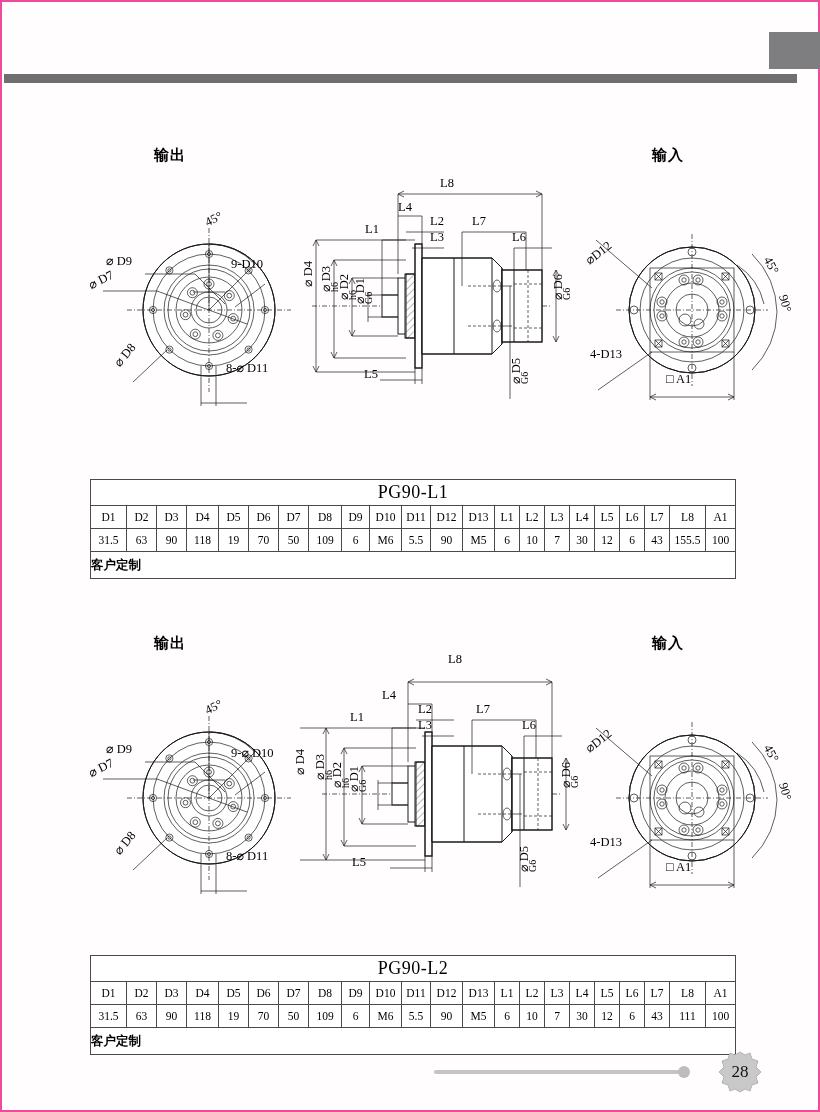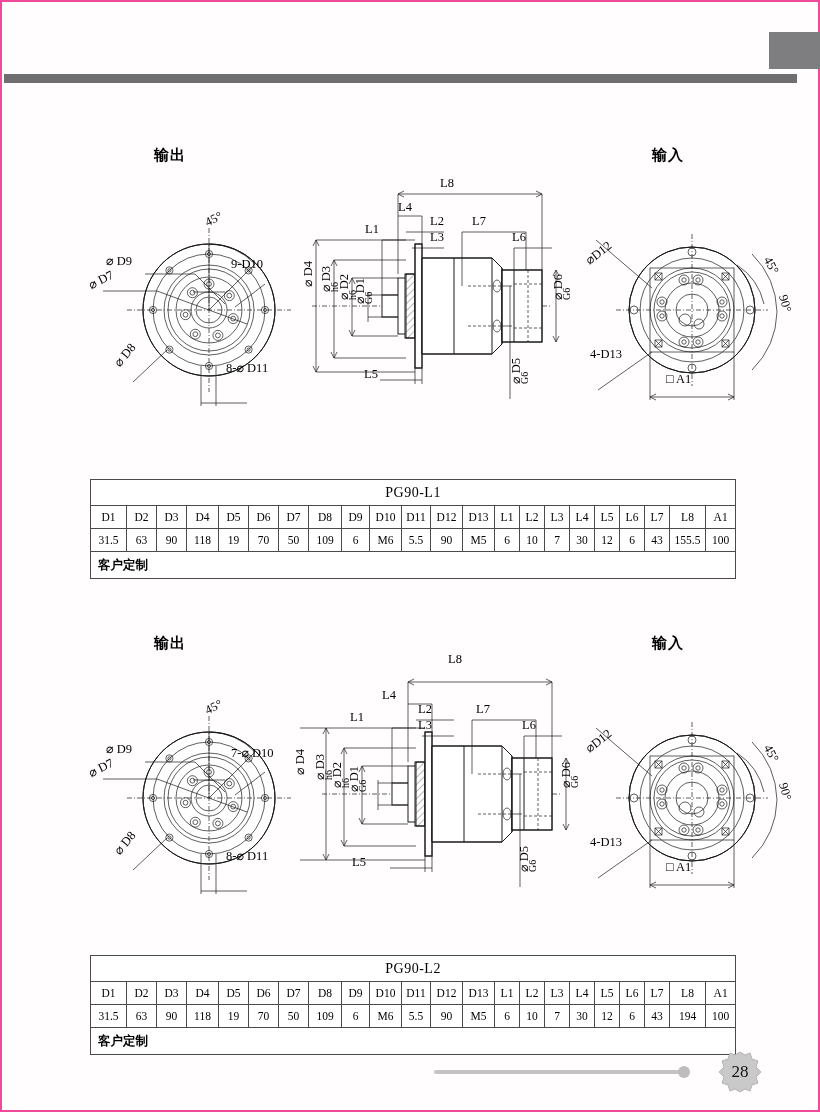--- a/index.html
+++ b/index.html
@@ -59,25 +59,25 @@
   .tbl td,.tbl th{
     border:1px solid #4a4a4a;
     text-align:center;
     font-weight:normal;
     font-size:11px;
     padding:0;
     height:22px;
     line-height:22px;
     overflow:hidden;
   }
-  .tbl .title{ font-size:14px; height:25px; line-height:25px; letter-spacing:.5px;}
+  .tbl .title{ font-size:18px; height:25px; line-height:25px; letter-spacing:.5px;}
   .tbl .hd{ font-size:11.5px; }
   .tbl .val{ font-size:11.5px; }
   .tbl .note{
-    text-align:left; padding-left:7px;
+    text-align:left; 
     font-family:"DejaVu Sans", sans-serif;
     font-size:12.5px; font-weight:bold; height:26px; line-height:26px;
   }
   
   .ft-line{
     position:absolute; left:432px; top:1068px;
     width:250px; height:4px;
     background:#c4c4c4;
     border-radius:2px;
   }
@@ -572,21 +572,21 @@
         <line x1="104" y1="174" x2="104" y2="214"></line>
         <line x1="119" y1="174" x2="119" y2="214"></line>
         <line x1="104" y1="211" x2="150" y2="211"></line>
         <line x1="96" y1="100" x2="128" y2="100"></line>
       </g>
     </svg>
     <div class="lbl" style="left:104px;top:121px;">⌀ D9</div>
     <div class="lbl" style="left:86px;top:140px;transform:rotate(-27deg);">⌀ D7</div>
     <div class="lbl" style="left:110px;top:215px;transform:rotate(-50deg);">⌀ D8</div>
     <div class="lbl" style="left:203px;top:80px;transform:rotate(-26deg);">45°</div>
-    <div class="lbl" style="left:229px;top:125px;">7-⌀ D10</div>
+    <div class="lbl" style="left:229px;top:125px;">9-⌀ D10</div>
     <div class="lbl" style="left:224px;top:228px;">8-⌀ D11</div>
 
     <svg style="position:absolute;left:310px;top:42px;" width="260" height="250" viewBox="0 0 260 250">
       <line class="ln-d" x1="10" y1="132" x2="250" y2="132"></line>
       <g class="ln">
         <rect x="80" y="121" width="22" height="22" class="fillw"></rect>
         <rect x="96" y="104" width="14" height="56" class="fillw"></rect>
         <rect x="103" y="100" width="10" height="64" class="fillw"></rect>
       </g>
       <rect x="104" y="100" width="9" height="64" class="hatch"></rect>
@@ -842,21 +842,21 @@
       <td class="val">5.5</td>
       <td class="val">90</td>
       <td class="val">M5</td>
       <td class="val">6</td>
       <td class="val">10</td>
       <td class="val">7</td>
       <td class="val">30</td>
       <td class="val">12</td>
       <td class="val">6</td>
       <td class="val">43</td>
-      <td class="val">194</td>
+      <td class="val">111</td>
       <td class="val">100</td>
     </tr>
     <tr>
           <td class="note" colspan="22">客户定制</td>
         </tr>
   </tbody>
     </table>
 
   <div class="ft-line"></div>
   <div class="ft-dot"></div>

